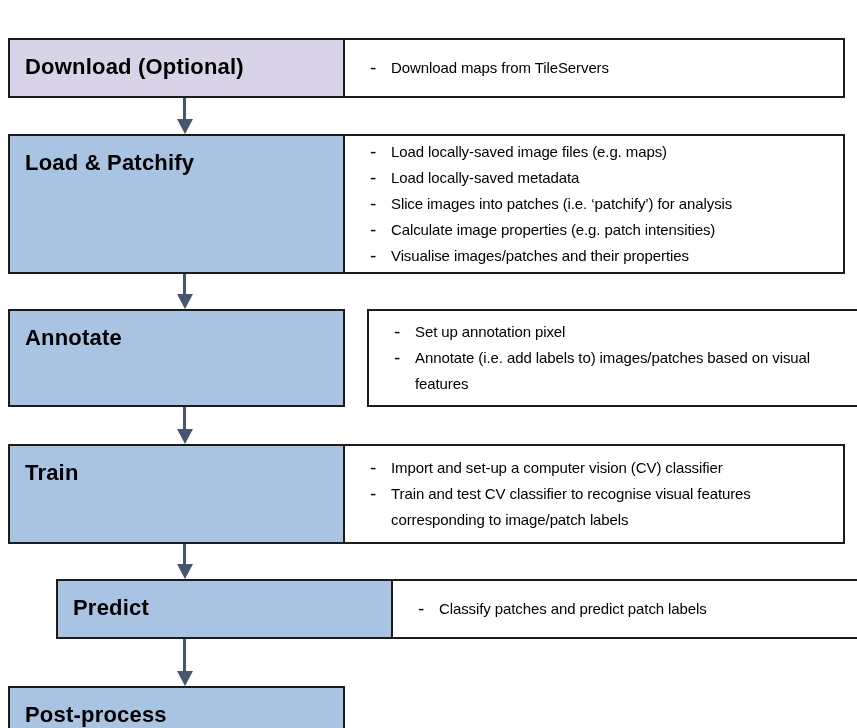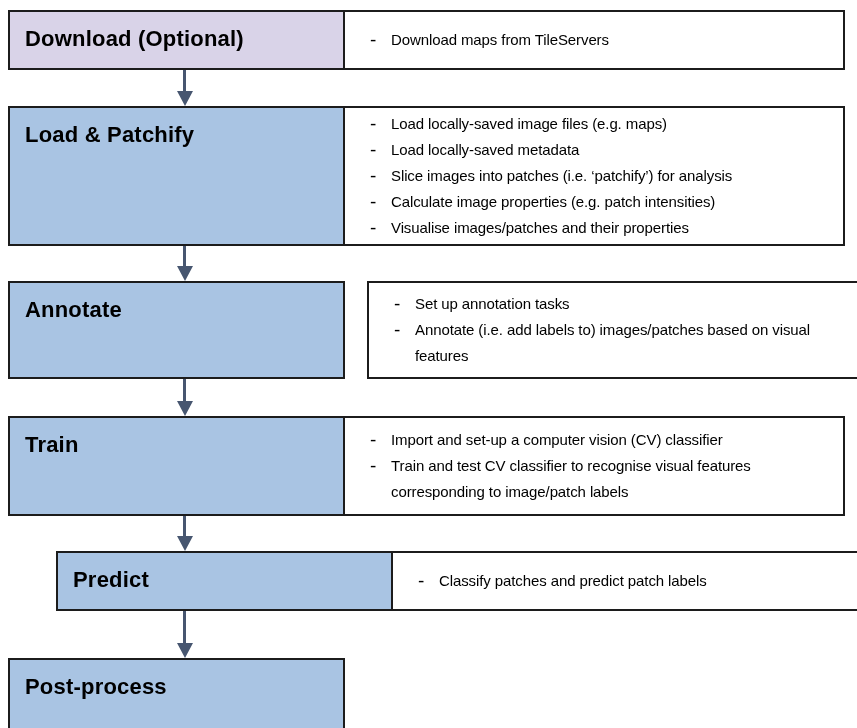--- a/index.html
+++ b/index.html
@@ -59,21 +59,21 @@
     font-size: 19px;
     line-height: 26px;
   }
   .bullet .btext {
     font-size: 15px;
     line-height: 26px;
     max-width: 458px;
     letter-spacing: -0.1px;
   }
   
-  .r0 { height: 60px; }
+  .r0 { height: 60px; margin-top: 28px; }
   .r1 { height: 140px; }
   .r2 { height: 98px; gap: 24px; }
   .r3 { height: 100px; }
   .r4 { height: 60px; padding-left: 48px; }
   .r5 { height: 64px; flex-direction: column; }
   
   .r1 .btext { max-width: 470px; text-align: right; }
   .r2 .btext { max-width: 470px; }
   .r3 .btext { max-width: 438px; }
   
@@ -152,21 +152,21 @@
     <div class="arrow-head"></div>
   </div>
 
   <div class="row r2">
     <div class="stage">
       <span class="label">Annotate</span>
     </div>
     <div class="desc">
       <div class="bullet">
         <span class="dash">-</span>
-        <span class="btext">Set up annotation tasks</span>
+        <span class="btext">Set up annotation pixel</span>
       </div>
       <div class="bullet">
         <span class="dash">-</span>
         <span class="btext">Annotate (i.e. add labels to) images/patches based on visual features</span>
       </div>
     </div>
   </div>
 
   <div class="gap g2">
     <div class="arrow-line"></div>

